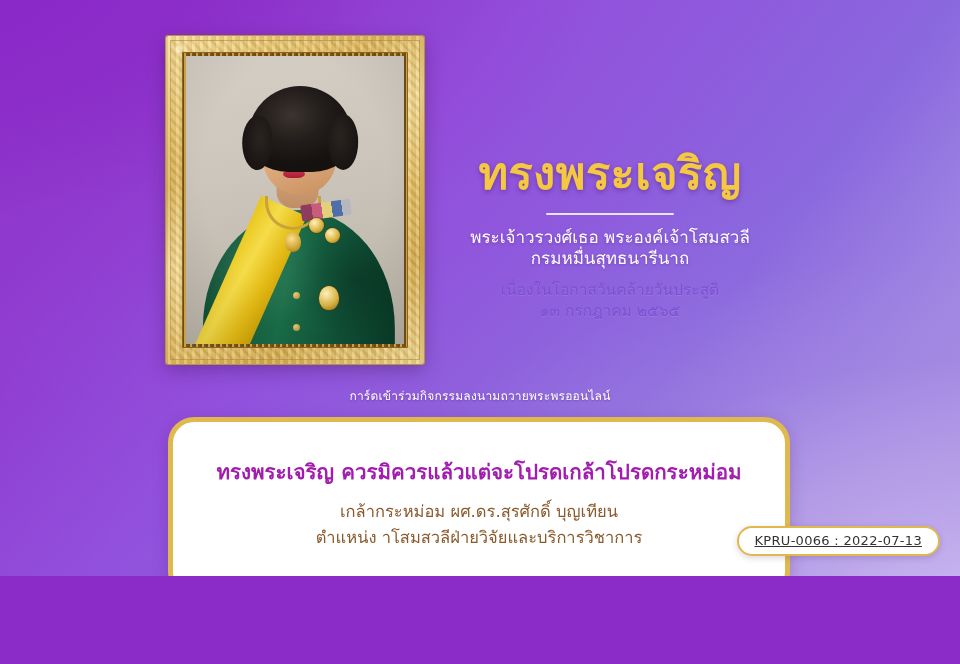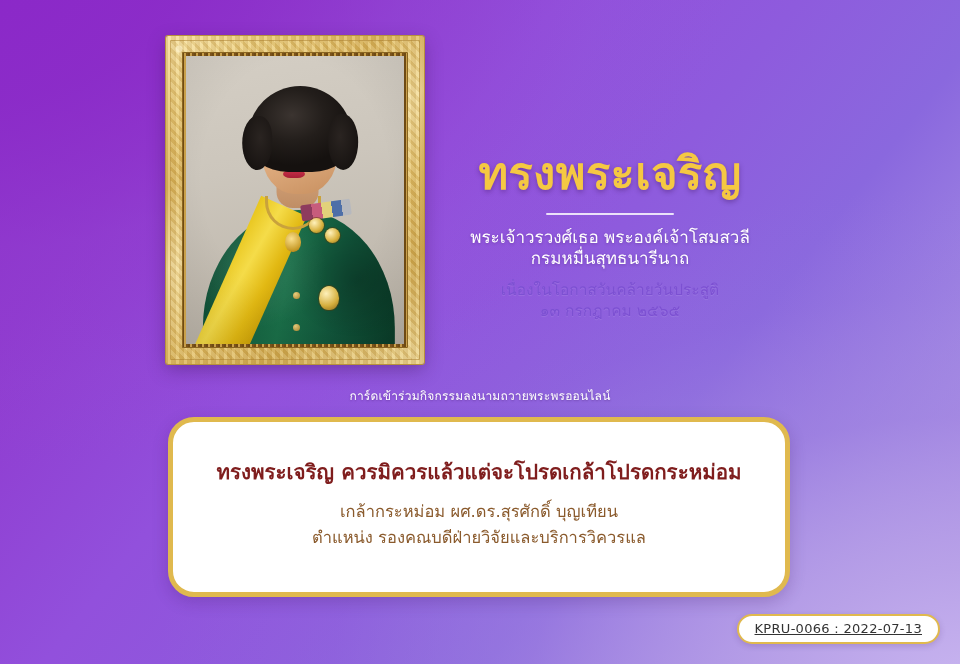--- a/index.html
+++ b/index.html
@@ -12,21 +12,21 @@
   }
 
   body {
     font-family: "DejaVu Sans", "Liberation Sans", sans-serif;
     background: #8B2BC8;
   }
 
   .stage {
     position: relative;
     width: 960px;
-    height: 664px;
+    height: 576px;
     overflow: hidden;
     background:
       radial-gradient(ellipse 130% 115% at 102% 104%, rgba(201,182,240,0.98) 0%, rgba(185,162,232,0.92) 16%, rgba(160,130,224,0.55) 36%, rgba(150,116,220,0.18) 52%, rgba(150,116,220,0) 66%),
       radial-gradient(ellipse 115% 110% at -6% -8%, rgba(139,39,200,0.99) 0%, rgba(139,43,200,0.86) 22%, rgba(145,60,206,0.42) 42%, rgba(150,80,212,0.10) 60%, rgba(150,80,212,0) 72%),
       linear-gradient(128deg, #8B2BC8 0%, #8F3ACF 18%, #9250DC 38%, #8E5BDD 54%, #8A68DE 68%, #A38BE4 84%, #BCA6EA 100%);
   }
 
   
   .portrait-wrap {
     position: absolute;
@@ -308,21 +308,21 @@
     box-shadow: 0 5px 16px rgba(60,20,90,0.22);
     display: flex;
     flex-direction: column;
     align-items: center;
     justify-content: center;
     padding: 8px 16px 12px;
   }
   .card-title {
     font-size: 20.5px;
     font-weight: bold;
-    color: #7f1d1d;
+    color: #a21caf;
     line-height: 1.3;
     margin-bottom: 14px;
     text-align: center;
   }
   .card-line {
     font-size: 16.5px;
     color: #8A5A2C;
     line-height: 1.58;
     text-align: left;
   }
@@ -389,18 +389,18 @@
       <div>เนื่องในโอกาสวันคล้ายวันประสูติ</div>
       <div>๑๓ กรกฎาคม ๒๕๖๕</div>
     </div>
   </div>
 
   <div class="caption">การ์ดเข้าร่วมกิจกรรมลงนามถวายพระพรออนไลน์</div>
 
   <div class="card">
     <div class="card-title">ทรงพระเจริญ  ควรมิควรแล้วแต่จะโปรดเกล้าโปรดกระหม่อม</div>
     <div class="card-line">เกล้ากระหม่อม ผศ.ดร.สุรศักดิ์ บุญเทียน</div>
-    <div class="card-line">ตำแหน่ง รองคณบดีฝ่ายวิจัยและบริการวิควรแล</div>
+    <div class="card-line">ตำแหน่ง าโสมสวลีฝ่ายวิจัยและบริการวิชาการ</div>
   </div>
 
   <div class="badge">KPRU-0066 : 2022-07-13</div>
 
 </div>
 
 </body></html>

